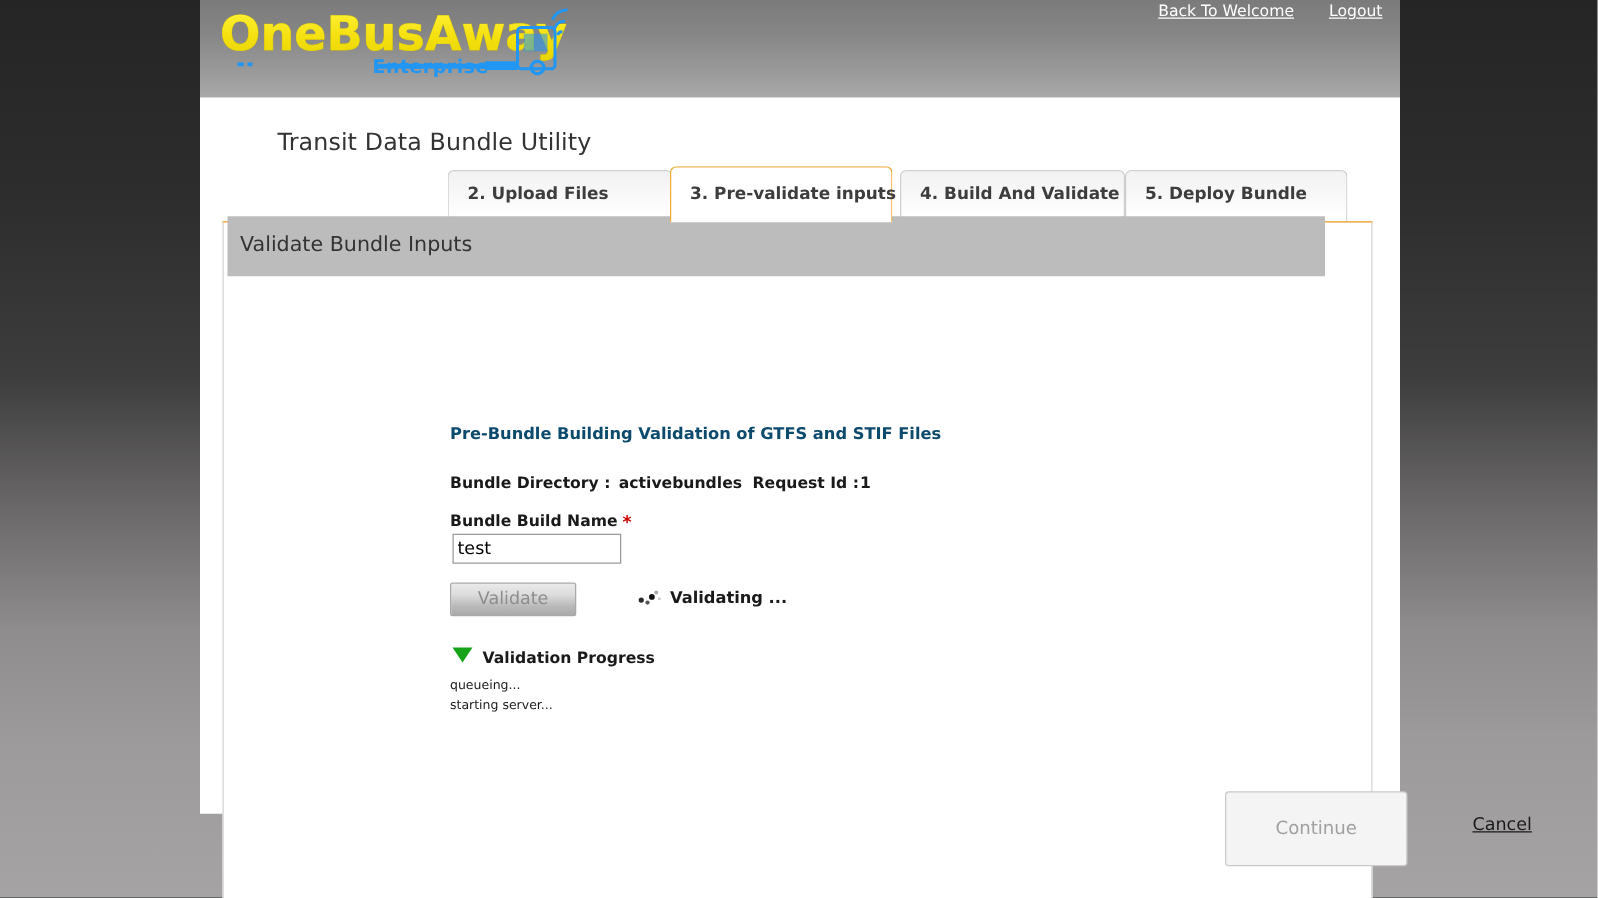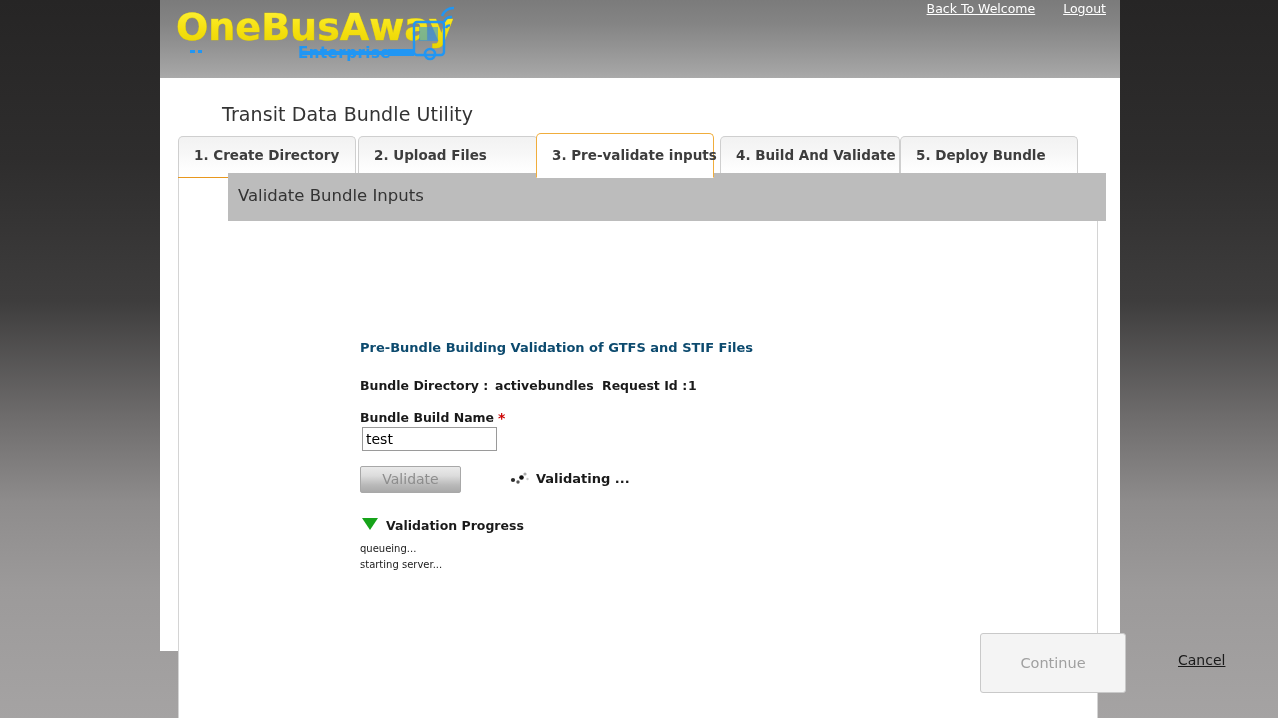--- a/index.html
+++ b/index.html
@@ -129,21 +129,20 @@
     background: #ffffff;
   }
 
   .panel-heading {
     position: absolute;
     left: 22px;
     top: 95px;
     width: 878px;
     height: 48px;
     background: #bcbcbc;
-    margin-left: 46px;
   }
   .panel-heading span {
     position: absolute;
     left: 10px;
     top: 13px;
     font-size: 16.5px;
     color: #333333;
   }
 
   .section-subtitle {
@@ -329,21 +328,20 @@
       <a>Back To Welcome</a>
       <a>Logout</a>
     </div>
   </div>
 
   <div class="content-wrap">
 
     <div class="page-title">Transit Data Bundle Utility</div>
 
     <div class="tabs">
-      <div class="tab" style="left:0px;width:178px;">1. Create Directory</div>
       <div class="tab" style="left:180px;width:180px;">2. Upload Files</div>
       <div class="tab active" style="left:358px;width:178px;">3. Pre-validate inputs</div>
       <div class="tab" style="left:542px;width:180px;">4. Build And Validate</div>
       <div class="tab" style="left:722px;width:178px;">5. Deploy Bundle</div>
       <div class="tab-underline"></div>
     </div>
 
     <div class="content-panel"></div>
 
     <div class="panel-heading">

